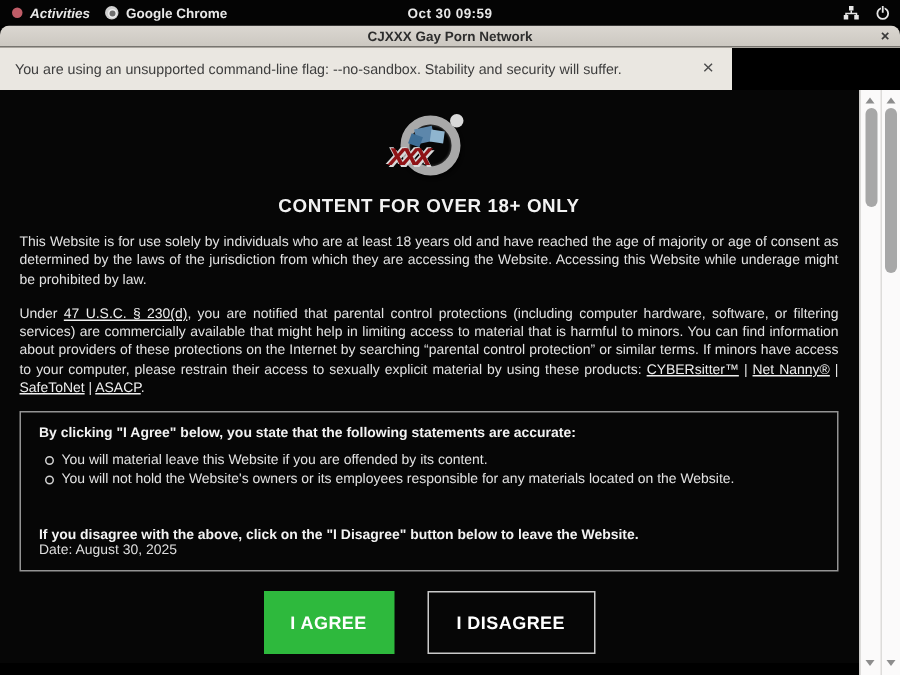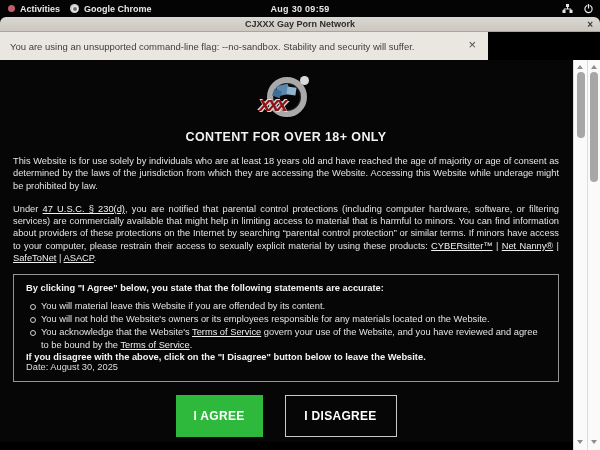--- a/index.html
+++ b/index.html
@@ -2,21 +2,21 @@
 <html><head>
 <meta charset="utf-8">
 <style>
   * { margin:0; padding:0; box-sizing:border-box; }
   html,body { width:600px; height:450px; overflow:hidden; }
   body { background:#000; font-family:"Liberation Sans", sans-serif; position:relative; }
 
   
   .topbar { position:absolute; top:0; left:0; width:600px; height:17px; background:#040404;
             display:flex; align-items:center; color:#e8e8e8; font-size:9px; font-weight:bold; }
-  .tb-left { display:flex; align-items:center; gap:5px; margin-left:8px; }
+  .tb-left { display:flex; align-items:center; gap:5px; margin-left:8px;font-style:italic; }
   .tb-dot { width:7px; height:7px; border-radius:50%; background:#c05d68; }
   .tb-app { display:flex; align-items:center; gap:5px; margin-left:10px; }
   .chrome-ico { width:9px; height:9px; border-radius:50%; background:#cfcfcf; position:relative; }
   .chrome-ico::after { content:""; position:absolute; left:2.5px; top:2.5px; width:4px; height:4px;
                        border-radius:50%; background:#6f6f6f; box-shadow:0 0 0 1px #efefef; }
   .tb-clock { position:absolute; left:50%; transform:translateX(-50%); font-weight:bold; letter-spacing:.3px; }
   .tb-right { position:absolute; right:6px; top:0; height:17px; display:flex; align-items:center; gap:10px; }
   .tb-right svg { display:block; }
 
   
@@ -52,21 +52,21 @@
 
   p.body-text { margin-top:11px; font-size:9.3px; line-height:12.3px; text-align:justify; color:#e3e3e3; }
   a.lnk { color:#f0f0f0; text-decoration:underline; cursor:pointer; }
 
   .box { margin-top:10px; border:1px solid #939393; padding:8px 12px 9px; }
   .box .intro { font-size:9.3px; font-weight:bold; color:#f3f3f3; }
   .box ul { list-style:none; margin:7px 0 0; padding-left:15px; }
   .box li { position:relative; font-size:9.3px; line-height:13px; color:#e3e3e3; }
   .box li::before { content:""; position:absolute; left:-11px; top:4px; width:4px; height:4px;
                     border:1px solid #d0d0d0; border-radius:50%; }
-  .box .note { margin-top:0; font-size:9.3px; font-weight:bold; color:#f3f3f3; }
+  .box .note { margin-top:25px; font-size:9.3px; font-weight:bold; color:#f3f3f3; }
   .box .date { margin-top:0; font-size:9.3px; color:#dedede; }
 
   .btn-row { display:flex; justify-content:center; gap:22px; margin-top:13px; }
   .btn { font-family:"Liberation Sans", sans-serif; font-size:12px; font-weight:bold; color:#fff;
          height:42px; cursor:pointer; letter-spacing:.3px; }
   .btn-agree { background:#2eb93d; border:none; width:87px; }
   .btn-disagree { background:transparent; border:1px solid #c9c9c9; width:112px; }
 
   
   .scroll-zone { position:absolute; right:0; top:0; width:27px; height:390px; background:#f7f6f4; display:flex; }
@@ -84,21 +84,21 @@
 
 <div class="topbar">
   <div class="tb-left">
     <span class="tb-dot"></span>
     <span>Activities</span>
   </div>
   <div class="tb-app">
     <span class="chrome-ico"></span>
     <span>Google Chrome</span>
   </div>
-  <div class="tb-clock">Aug 30 09:59</div>
+  <div class="tb-clock">Oct 30 09:59</div>
   <div class="tb-right">
     <span>
       <svg width="11" height="11" viewBox="0 0 11 11">
         <rect x="4" y="1" width="3" height="3" fill="#e6e6e6"></rect>
         <rect x="0.5" y="7" width="3" height="3" fill="#e6e6e6"></rect>
         <rect x="7.5" y="7" width="3" height="3" fill="#e6e6e6"></rect>
         <path d="M5.5 4 v2 M2 7 v-1 h7 v1" stroke="#e6e6e6" stroke-width="1" fill="none"></path>
       </svg>
     </span>
     <span>
@@ -139,21 +139,20 @@
 
     <p class="body-text">This Website is for use solely by individuals who are at least 18 years old and have reached the age of majority or age of consent as determined by the laws of the jurisdiction from which they are accessing the Website. Accessing this Website while underage might be prohibited by law.</p>
 
     <p class="body-text"><span>Under </span><a class="lnk">47 U.S.C. § 230(d)</a><span>, you are notified that parental control protections (including computer hardware, software, or filtering services) are commercially available that might help in limiting access to material that is harmful to minors. You can find information about providers of these protections on the Internet by searching “parental control protection” or similar terms. If minors have access to your computer, please restrain their access to sexually explicit material by using these products: </span><a class="lnk">CYBERsitter™</a><span> | </span><a class="lnk">Net Nanny®</a><span> | </span><a class="lnk">SafeToNet</a><span> | </span><a class="lnk">ASACP</a><span>.</span></p>
 
     <div class="box">
       <div class="intro">By clicking "I Agree" below, you state that the following statements are accurate:</div>
       <ul>
         <li>You will material leave this Website if you are offended by its content.</li>
         <li>You will not hold the Website's owners or its employees responsible for any materials located on the Website.</li>
-        <li><span>You acknowledge that the Website's </span><a class="lnk">Terms of Service</a><span> govern your use of the Website, and you have reviewed and agree to be bound by the </span><a class="lnk">Terms of Service</a><span>.</span></li>
       </ul>
       <div class="note">If you disagree with the above, click on the "I Disagree" button below to leave the Website.</div>
       <div class="date">Date: August 30, 2025</div>
     </div>
 
     <div class="btn-row">
       <button class="btn btn-agree">I AGREE</button>
       <button class="btn btn-disagree">I DISAGREE</button>
     </div>
   </div>

